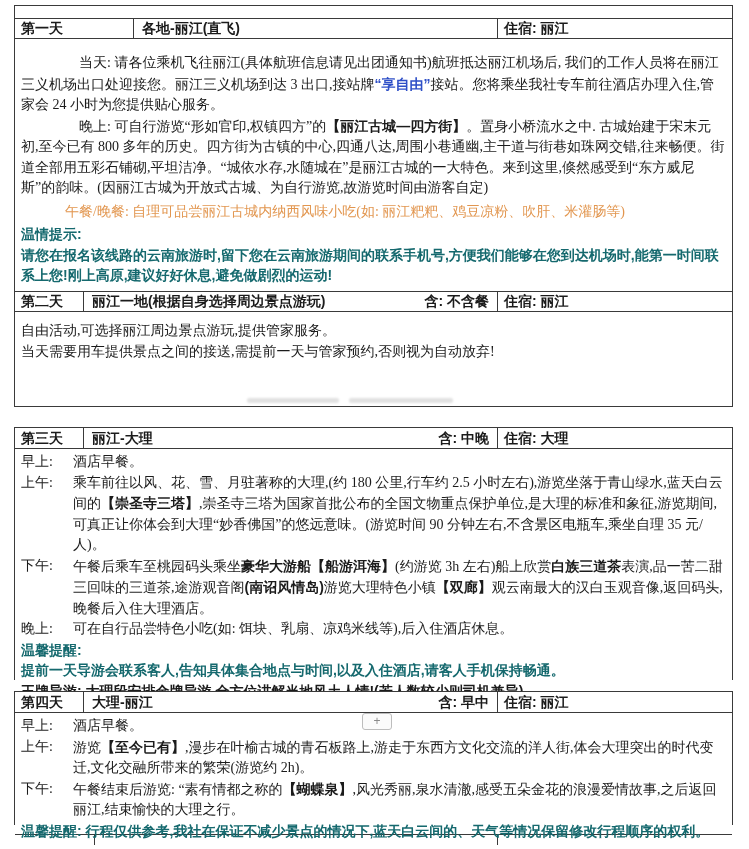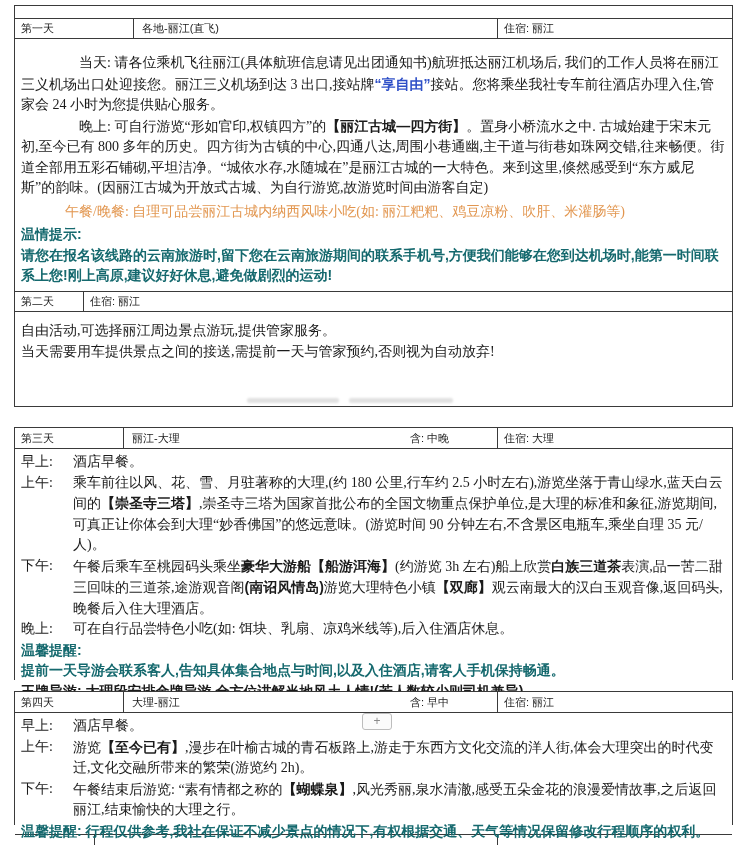--- a/index.html
+++ b/index.html
@@ -8,24 +8,24 @@
   .page {
     position:relative; width:749px; height:849px; background:#fff;
     font-family:"Liberation Serif","DejaVu Serif",serif;
     color:#1b1b1b; font-size:14px; line-height:20.5px; overflow:hidden;
   }
   .tbl { position:absolute; left:14px; width:719px; border:1.5px solid #3a3a3a; background:#fff; }
   .tbl1 { top:5px; }
   .tbl2 { top:427px; border-bottom:none; }
   .tbl3 { top:691px; height:134px; border-bottom:none; }
   .row { border-top:1.5px solid #3a3a3a; }
-  .row.first { border-top:none;gap:40px; }
+  .row.first { border-top:none; }
   .stub-row { height:12px; }
   .hrow { display:flex; height:20px; align-items:stretch;
-          font-family:"Liberation Sans","DejaVu Sans",sans-serif; font-weight:400; font-size:11px; }
+          font-family:"Liberation Sans","DejaVu Sans",sans-serif; font-weight:700; font-size:14px;justify-content:space-between; }
   .hcell { display:flex; align-items:center; padding:0 6px; border-left:1.5px solid #3a3a3a; overflow:hidden; white-space:nowrap; }
   .hcell.firstc { border-left:none; }
   .c1a { flex:0 0 118px; }
   .c1b { flex:0 0 68px; }
   .c2  { flex:1;padding-left:8px; }
   .c2 .meals-right { margin-left:auto; padding-right:2px; }
   .c3  { flex:0 0 235px; }
   .tbody { padding:0 5px 0 6px; position:relative; }
   .body1 { height:253px; padding-top:14px; }
   .body2 { height:95px;  padding-top:9px; }
@@ -80,20 +80,24 @@
     <div class="row tbody body1">
       <p class="para indent"><span>当天: 请各位乘机飞往丽江(具体航班信息请见出团通知书)航班抵达丽江机场后, 我们的工作人员将在丽江三义机场出口处迎接您。丽江三义机场到达 3 出口,接站牌</span><span class="seg-blue">“享自由”</span><span>接站。您将乘坐我社专车前往酒店办理入住,管家会 24 小时为您提供贴心服务。</span></p>
       <p class="para indent"><span>晚上: 可自行游览“形如官印,权镇四方”的</span><span class="seg-b">【丽江古城—四方街】</span><span>。置身小桥流水之中. 古城始建于宋末元初,至今已有 800 多年的历史。四方街为古镇的中心,四通八达,周围小巷通幽,主干道与街巷如珠网交错,往来畅便。街道全部用五彩石铺砌,平坦洁净。“城依水存,水随城在”是丽江古城的一大特色。来到这里,倏然感受到“东方威尼斯”的韵味。(因丽江古城为开放式古城、为自行游览,故游览时间由游客自定)</span></p>
       <p class="para meals-note">午餐/晚餐: 自理可品尝丽江古城内纳西风味小吃(如: 丽江粑粑、鸡豆凉粉、吹肝、米灌肠等)</p>
       <p class="para tip tip-block">温情提示:</p>
       <p class="para tip">请您在报名该线路的云南旅游时,留下您在云南旅游期间的联系手机号,方便我们能够在您到达机场时,能第一时间联系上您!刚上高原,建议好好休息,避免做剧烈的运动!</p>
     </div>
 
     <div class="row hrow">
       <div class="hcell firstc c1b">第二天</div>
+      <div class="hcell c2">
+        <span>丽江一地(根据自身选择周边景点游玩)</span>
+        <span class="meals-right">含: 不含餐</span>
+      </div>
       <div class="hcell c3">住宿: 丽江</div>
     </div>
 
     <div class="row tbody body2">
       <p class="para">自由活动,可选择丽江周边景点游玩,提供管家服务。</p>
       <p class="para">当天需要用车提供景点之间的接送,需提前一天与管家预约,否则视为自动放弃!</p>
       <div class="watermark wm1"></div>
       <div class="watermark wm2"></div>
     </div>
   </div>
@@ -145,21 +149,21 @@
         <span class="ltext">酒店早餐。</span>
       </div>
       <div class="lrow">
         <span class="llabel">上午:</span>
         <span class="ltext"><span>游览</span><span class="seg-b">【至今已有】</span><span>,漫步在叶榆古城的青石板路上,游走于东西方文化交流的洋人街,体会大理突出的时代变迁,文化交融所带来的繁荣(游览约 2h)。</span></span>
       </div>
       <div class="lrow">
         <span class="llabel">下午:</span>
         <span class="ltext"><span>午餐结束后游览: “素有情都之称的</span><span class="seg-b">【蝴蝶泉】</span><span>,风光秀丽,泉水清澈,感受五朵金花的浪漫爱情故事,之后返回丽江,结束愉快的大理之行。</span></span>
       </div>
-      <p class="para tip">温馨提醒: 行程仅供参考,我社在保证不减少景点的情况下,有权根据交通、天气等情况保留修改行程顺序的权利。</p>
+      <p class="para tip">温馨提醒: 行程仅供参考,我社在保证不减少景点的情况下,蓝天白云间的、天气等情况保留修改行程顺序的权利。</p>
     </div>
     <div class="row sliver">
       <div class="scell firstc s1"></div>
       <div class="scell s2"></div>
       <div class="scell s3"></div>
     </div>
   </div>
 
   <div class="plus-btn">+</div>
 

